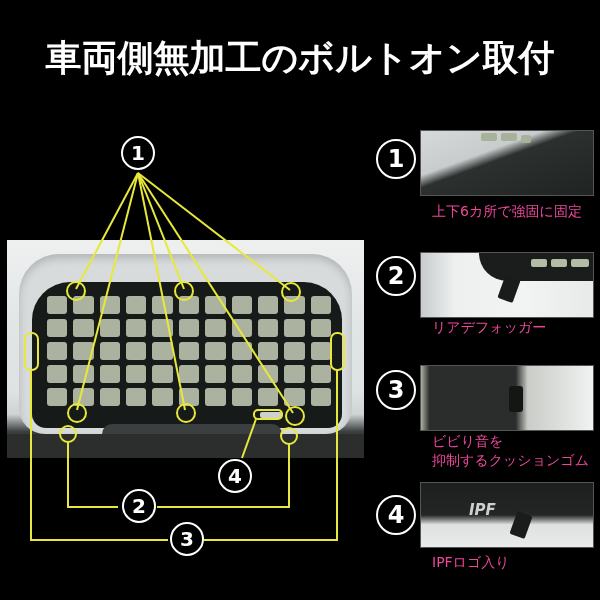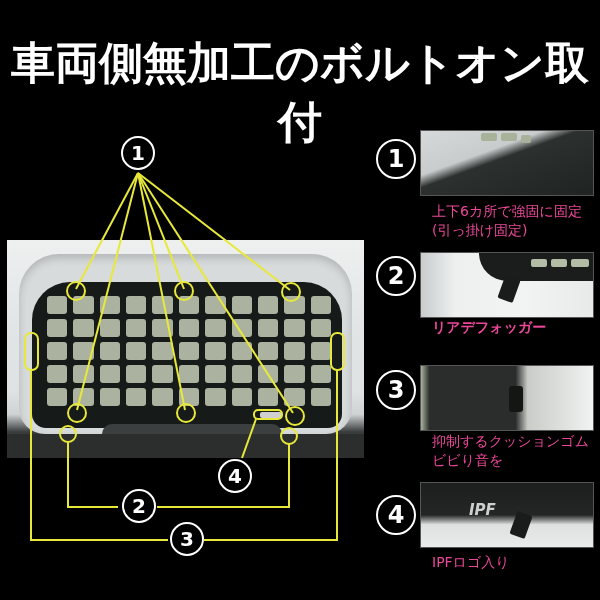--- a/index.html
+++ b/index.html
@@ -1,19 +1,19 @@
 <!DOCTYPE html>
 <html><head>
   <meta charset="utf-8">
   <style>
     html, body { margin: 0; padding: 0; background: #000; }
     body { width: 600px; height: 600px; position: relative; overflow: hidden;
            font-family: "DejaVu Sans", "Liberation Sans", sans-serif; color: #fff; }
     .title { position: absolute; left: 0; top: 34px; width: 600px; text-align: center;
-             font-size: 44px; font-weight: bold; letter-spacing: 0px; color: #fff; }
+             font-size: 36px; font-weight: bold; letter-spacing: 0px; color: #fff; }
 
     
     .photo { position: absolute; left: 7px; top: 240px; width: 357px; height: 218px;
              background: linear-gradient(180deg,#eef0f0 0%,#e2e5e6 40%,#dfe2e3 70%,#cfd2d3 80%,#3a3d3d 88%,#2b2d2d 100%);
              overflow: hidden; }
     .photo .opening { position: absolute; left: 12px; top: 14px; width: 333px; height: 180px;
              border-radius: 40px 40px 26px 26px; background: #d8dbdc; box-shadow: inset 0 4px 8px rgba(0,0,0,0.18); }
     .photo .panel { position: absolute; left: 25px; top: 42px; width: 310px; height: 146px;
              background: #161a18; border-radius: 38px 38px 14px 14px; }
     .photo .grid { position: absolute; left: 40px; top: 56px; width: 284px; height: 110px;
@@ -152,42 +152,41 @@
 <div class="badge" style="left:218px;top:459px;">4</div>
 
 <div class="badge lg" style="left:376px;top:139px;">1</div>
 <div class="thumb thumb1">
   <div class="mesh" style="left:60px;top:2px;width:16px;background:#a8b29a;"></div>
   <div class="mesh" style="left:80px;top:2px;width:16px;background:#a8b29a;"></div>
   <div class="mesh" style="left:100px;top:4px;width:10px;background:#a8b29a;"></div>
 </div>
 <div class="caption" style="top:202px;">
   <div>上下6カ所で強固に固定</div>
-  <div>(引っ掛け固定)</div>
 </div>
 
 <div class="badge lg" style="left:376px;top:256px;">2</div>
 <div class="thumb thumb2">
   <div style="position:absolute;left:58px;top:0;width:114px;height:28px;background:#1a1d1b;border-radius:0 0 0 30px;"></div>
   <div class="mesh" style="left:110px;top:6px;width:16px;"></div>
   <div class="mesh" style="left:130px;top:6px;width:16px;"></div>
   <div class="mesh" style="left:150px;top:6px;width:18px;"></div>
   <div class="tab" style="left:80px;top:24px;"></div>
 </div>
-<div class="caption" style="top:318px;font-weight:bold;">
+<div class="caption" style="top:318px;">
   <div>リアデフォッガー</div>
 </div>
 
 <div class="badge lg" style="left:376px;top:370px;">3</div>
 <div class="thumb thumb3">
   <div style="position:absolute;left:88px;top:20px;width:14px;height:26px;background:#141614;border-radius:3px;"></div>
 </div>
 <div class="caption" style="top:432px;">
+  <div>ビビり音を</div>
   <div>抑制するクッションゴム</div>
-  <div>ビビり音を</div>
 </div>
 
 <div class="badge lg" style="left:376px;top:495px;">4</div>
 <div class="thumb thumb4">
   <span class="ipf">IPF</span>
   <div class="tab" style="left:92px;top:30px;"></div>
 </div>
 <div class="caption" style="top:553px;">
   <div>IPFロゴ入り</div>
 </div>

